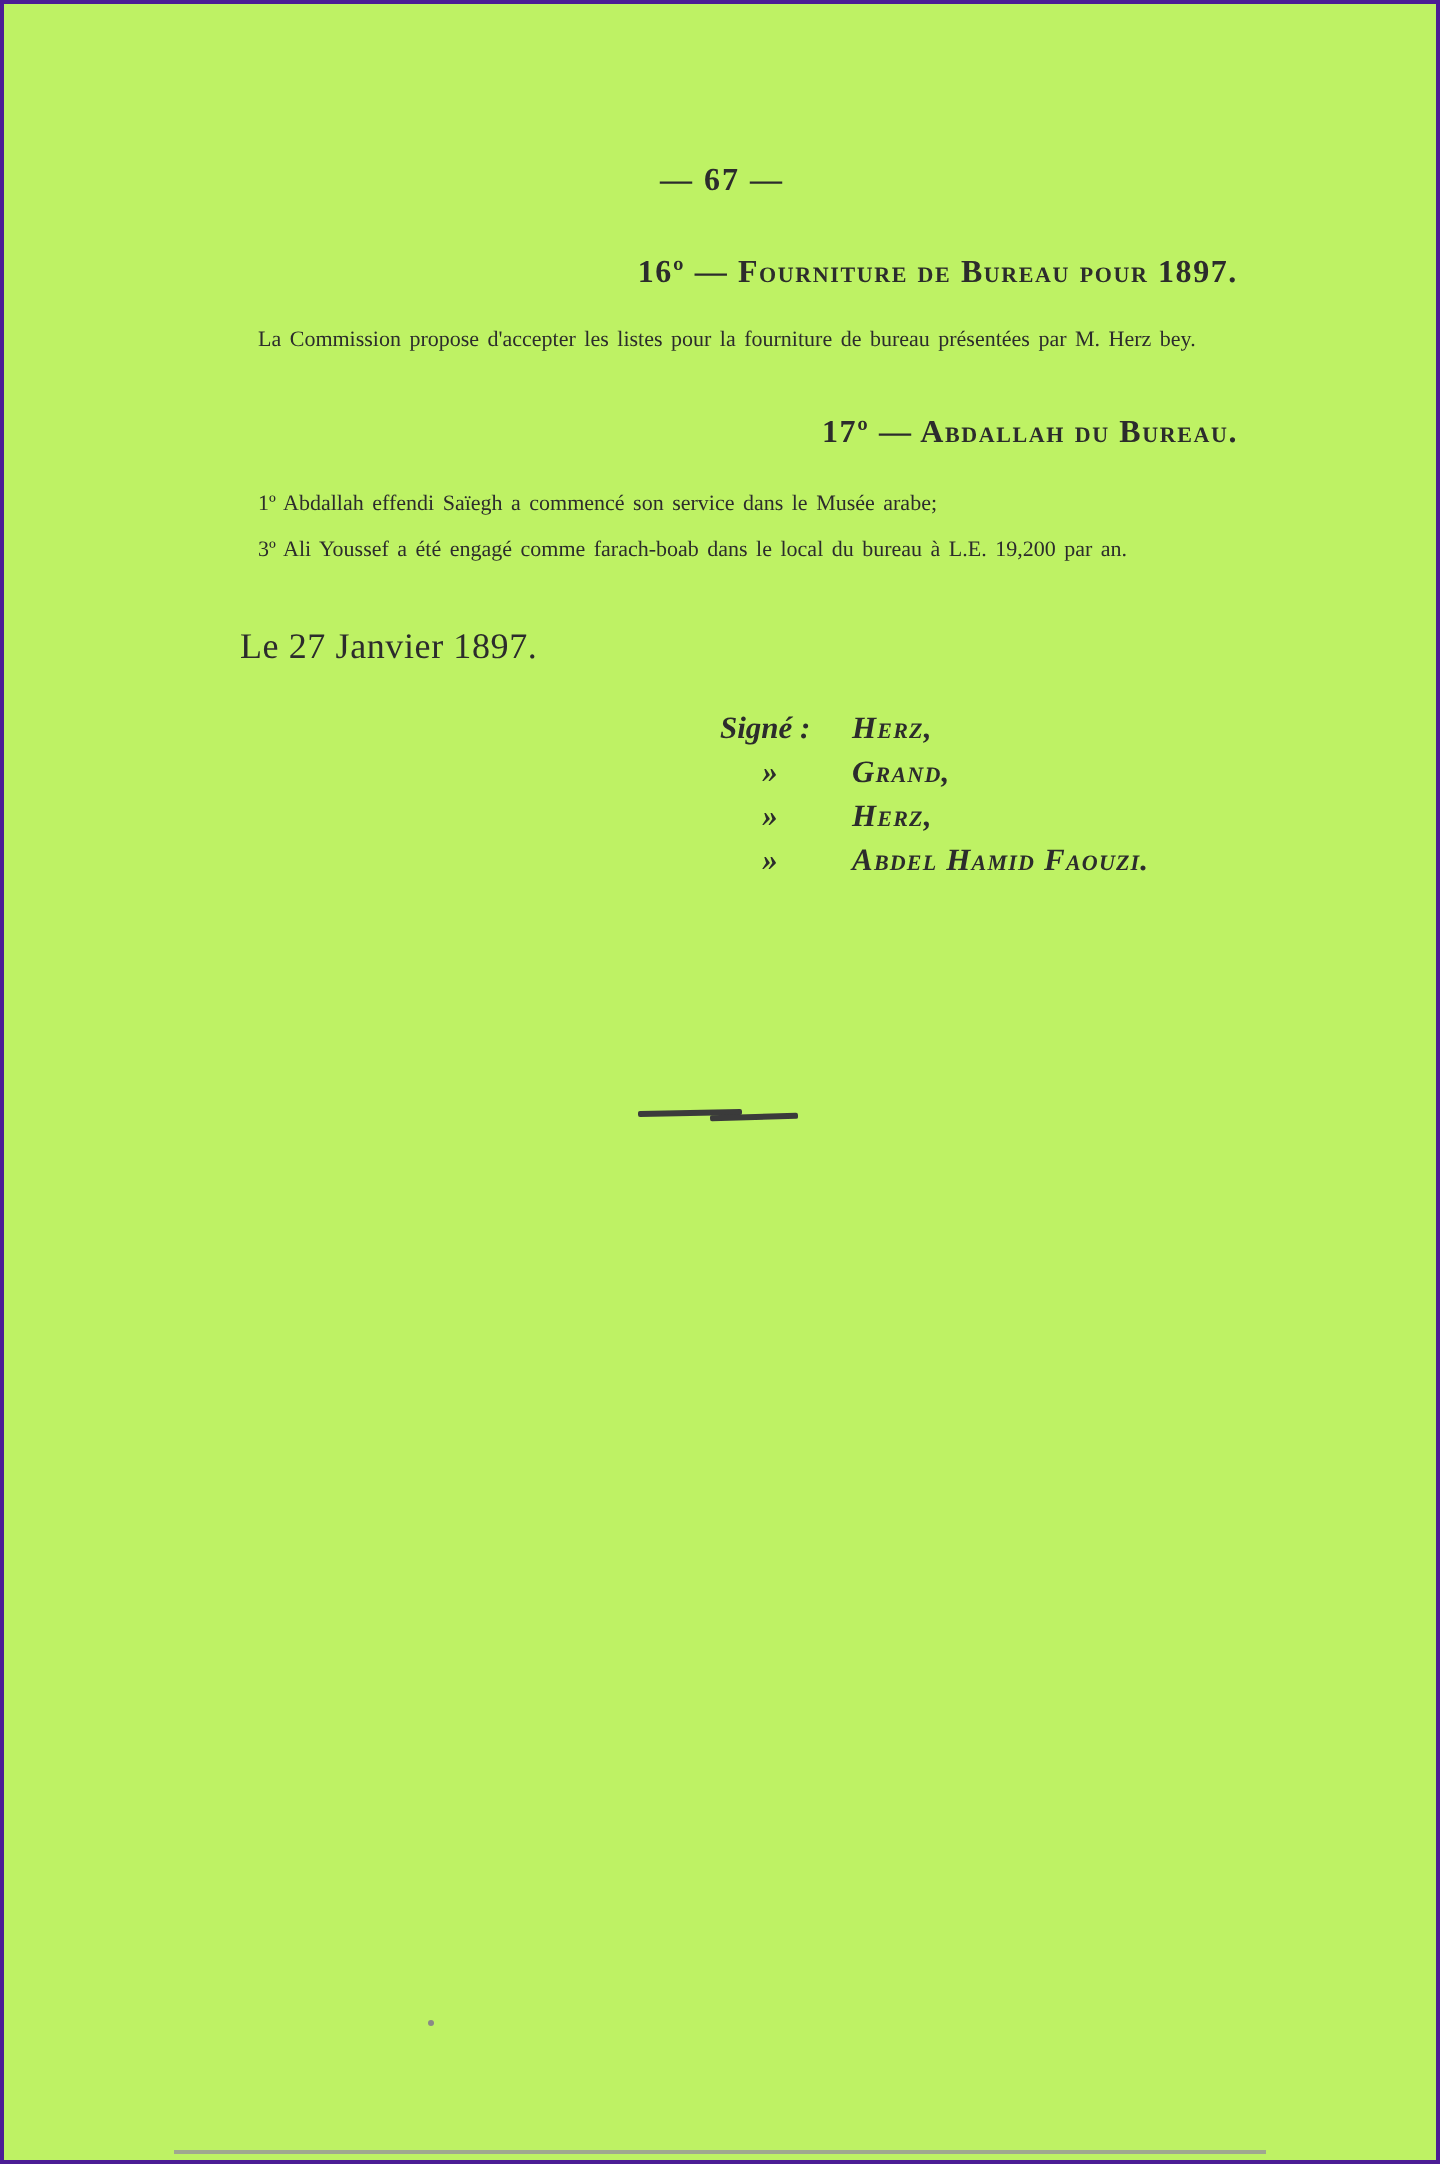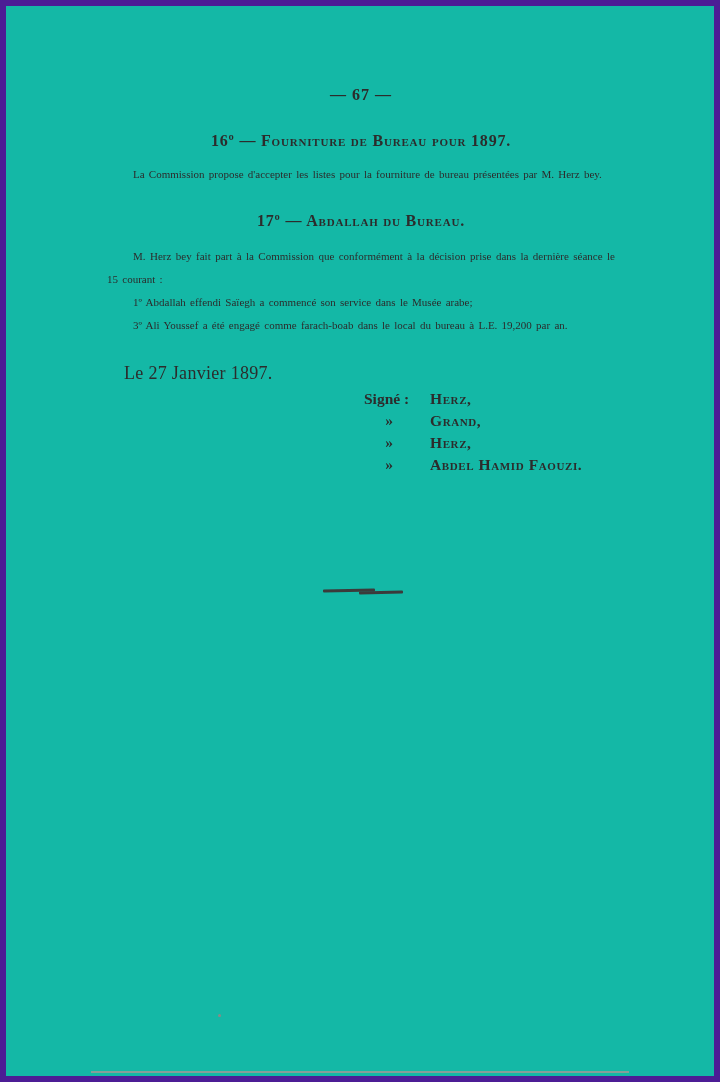--- a/index.html
+++ b/index.html
@@ -10,38 +10,38 @@
   body {
     width: 720px;
     height: 1082px;
     position: relative;
     font-family: "Liberation Serif", "DejaVu Serif", serif;
     color: #2c2c2c;
   }
   .page {
     position: absolute;
     inset: 0;
-    background: #14b8a6;
-    border: 6px solid #4c1d95;
+    background: #bef264;
+    border: 2px solid #4c1d95;
     box-sizing: border-box;
     padding: 80px 99px 0 101px;
   }
   .page-number {
     text-align: center;
     font-size: 16px;
     font-weight: bold;
     letter-spacing: 1px;
     margin-bottom: 28px;
   }
   .section-heading {
     font-size: 16px;
     font-variant: small-caps;
     font-weight: 600;
     letter-spacing: 0.8px;
-    text-align: center;
+    text-align: right;
     margin: 0 0 13px 0;
   }
   .section-heading.second {
     margin-top: 26px;
     margin-bottom: 15px;
   }
   .body-para {
     font-size: 11px;
     line-height: 23px;
     text-align: justify;
@@ -50,23 +50,24 @@
     word-spacing: 1.5px;
   }
   .date-line {
     margin-top: 26px;
     margin-left: 17px;
     font-size: 18px;
     font-weight: normal;
     letter-spacing: 0.3px;
   }
   .signature-block {
-    margin-top: 4px;
+    margin-top: 20px;
     margin-left: 257px;
     font-size: 15.5px;
+    font-style: italic;
   }
   .sig-row {
     display: flex;
     line-height: 22px;
   }
   .sig-col-label {
     width: 66px;
     font-weight: bold;
   }
   .sig-col-label.ditto {
@@ -122,21 +123,20 @@
 
   <div class="page-number">— 67 —</div>
 
   <div class="section">
     <h2 class="section-heading">16º — Fourniture de Bureau pour 1897.</h2>
     <p class="body-para">La Commission propose d'accepter les listes pour la fourniture de bureau présentées par M. Herz bey.</p>
   </div>
 
   <div class="section">
     <h2 class="section-heading second">17º — Abdallah du Bureau.</h2>
-    <p class="body-para">M. Herz bey fait part à la Commission que conformément à la décision prise dans la dernière séance le 15 courant :</p>
     <p class="body-para">1º Abdallah effendi Saïegh a commencé son service dans le Musée arabe;</p>
     <p class="body-para">3º Ali Youssef a été engagé comme farach-boab dans le local du bureau à L.E. 19,200 par an.</p>
   </div>
 
   <div class="date-line">Le 27 Janvier 1897.</div>
 
   <div class="signature-block">
     <div class="sig-row">
       <span class="sig-col-label">Signé :</span>
       <span class="sig-name">Herz,</span>

